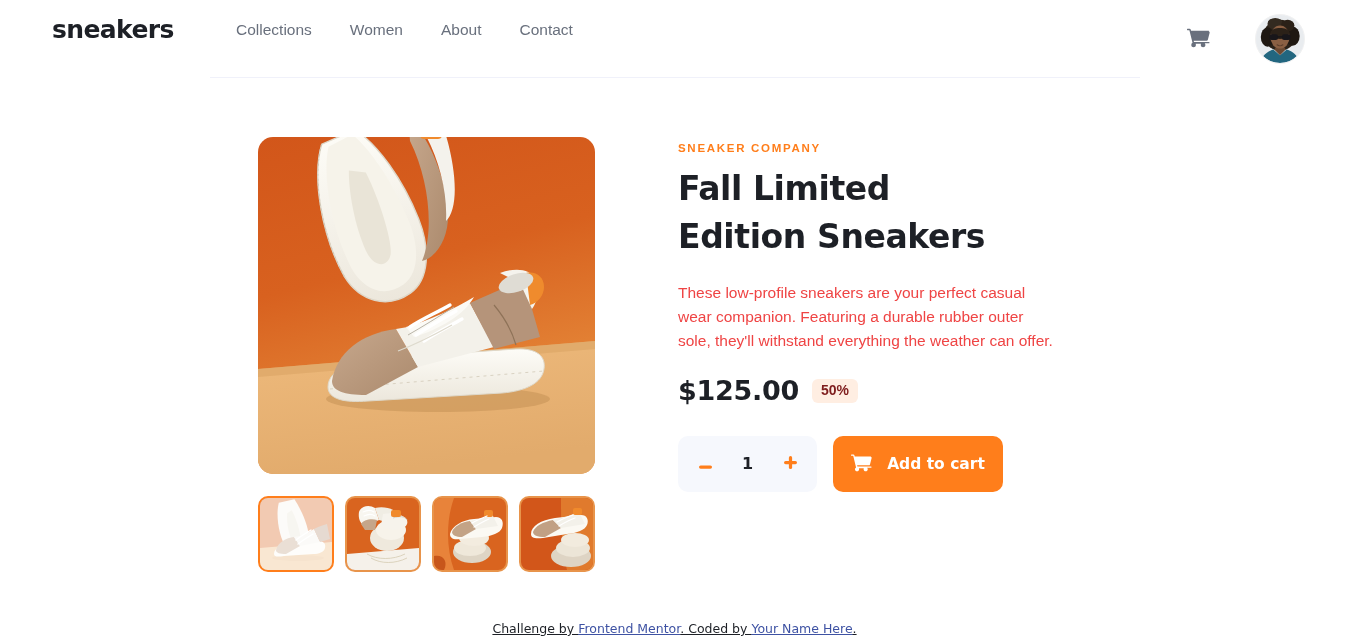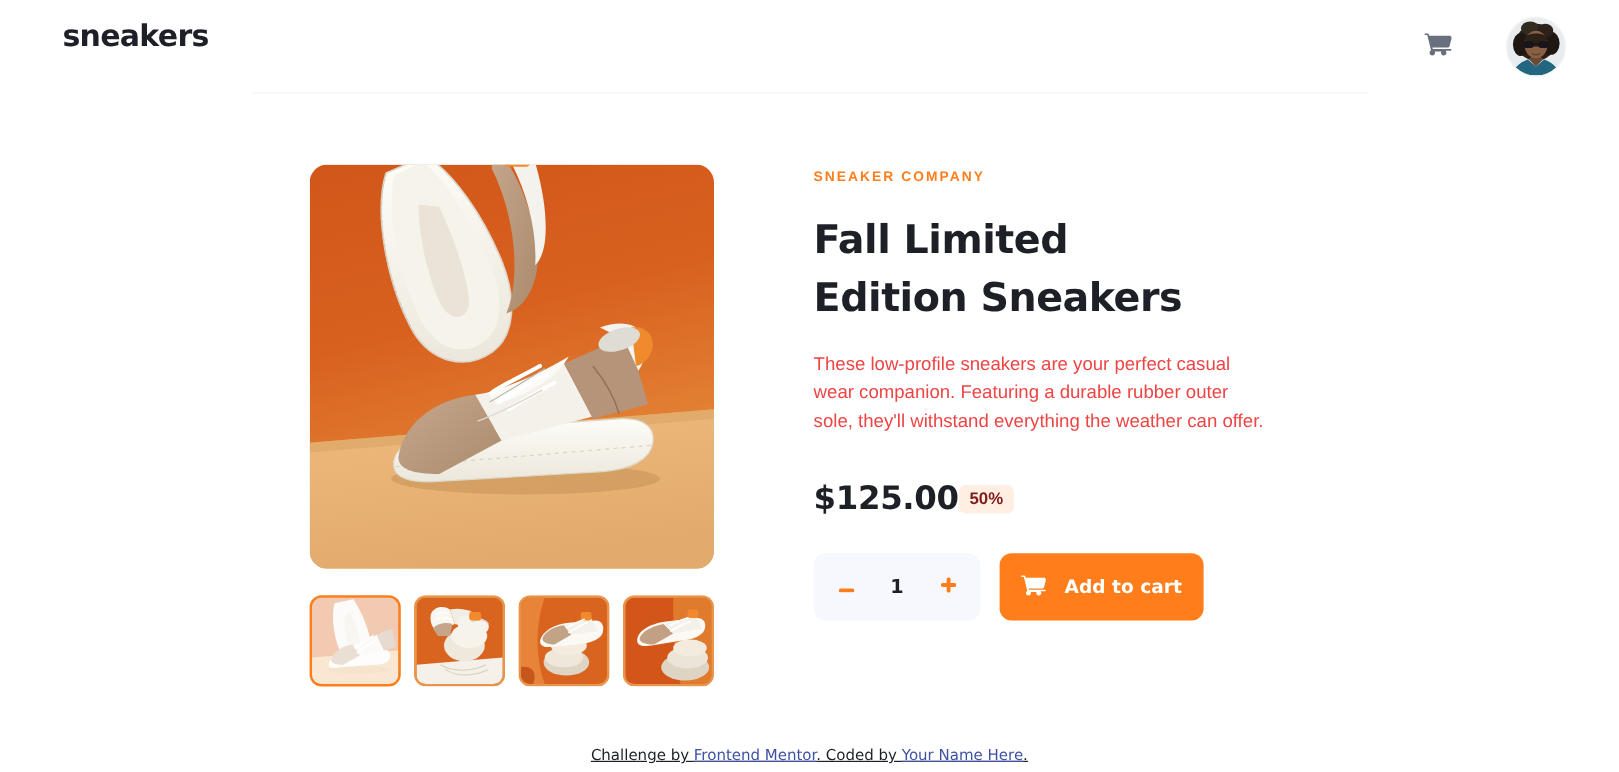--- a/index.html
+++ b/index.html
@@ -176,43 +176,43 @@
   .eyebrow {
     font-size: 11.5px;
     font-weight: bold;
     letter-spacing: 1.7px;
     color: #ff7e1b;
     text-transform: uppercase;
     line-height: 14px;
   }
 
   .title {
-    margin-top: 21px;
+    margin-top: 10px;
     font-size: 33px;
     font-weight: bold;
     line-height: 48px;
     letter-spacing: -0.4px;
     color: #1d2026;
     font-family: "DejaVu Sans", sans-serif;
     max-width: 330px;
   }
 
   .description {
     margin-top: 20px;
     font-size: 15.5px;
     line-height: 24px;
     color: #ef4444;
     width: 380px;
   }
 
   .price-row {
-    margin-top: 36px;
-    display: flex;
-    align-items: center;
-    gap: 0;
+    margin-top: 22px;
+    display: flex;
+    align-items: center;
+    gap: 13px;
   }
 
   .price-current {
     font-size: 27px;
     font-weight: bold;
     color: #1d2026;
     line-height: 32px;
     letter-spacing: -0.3px;
     font-family: "DejaVu Sans", sans-serif;
   }
@@ -314,20 +314,26 @@
 </head>
 <body>
 
 <div class="page">
 
   <header class="header">
     <div class="header-inner">
 
       <div class="logo">sneakers</div>
 
+      <nav class="nav">
+        <span class="nav-item">Collections</span>
+        <span class="nav-item">Women</span>
+        <span class="nav-item">About</span>
+        <span class="nav-item">Contact</span>
+      </nav>
 
       <div class="header-right">
         <div class="cart-btn">
           <span>
             <svg width="23" height="21" viewBox="0 0 22 20" fill="none">
               <path d="M20.925 3.641H3.863L3.61 2.616a1.2 1.2 0 0 0-1.164-.916H.33a.33.33 0 0 0-.33.33v.625c0 .182.148.33.33.33h1.95l2.997 12.156a2.2 2.2 0 0 0-1.178 1.949c0 1.216.985 2.2 2.2 2.2s2.2-.984 2.2-2.2c0-.363-.09-.704-.245-1.006h5.19a2.2 2.2 0 0 0-.245 1.006c0 1.216.985 2.2 2.2 2.2s2.2-.984 2.2-2.2a2.2 2.2 0 0 0-.654-1.568h4.18a.33.33 0 0 0 .33-.33v-.626a.33.33 0 0 0-.33-.33H6.68l-.3-1.218h12.4a1.2 1.2 0 0 0 1.162-.9l1.72-6.727c.148-.576-.289-1.152-.738-1.152Z" fill="#69707D"></path>
             </svg>
           </span>
         </div>
 

